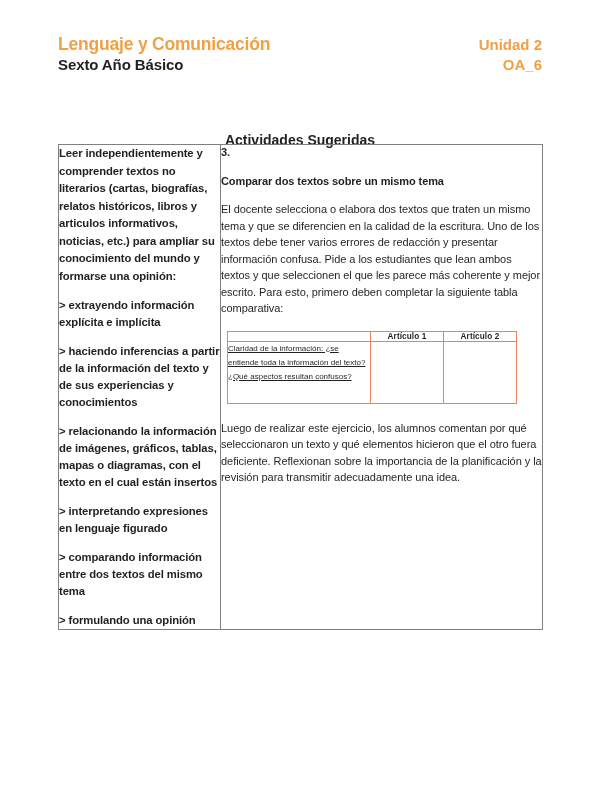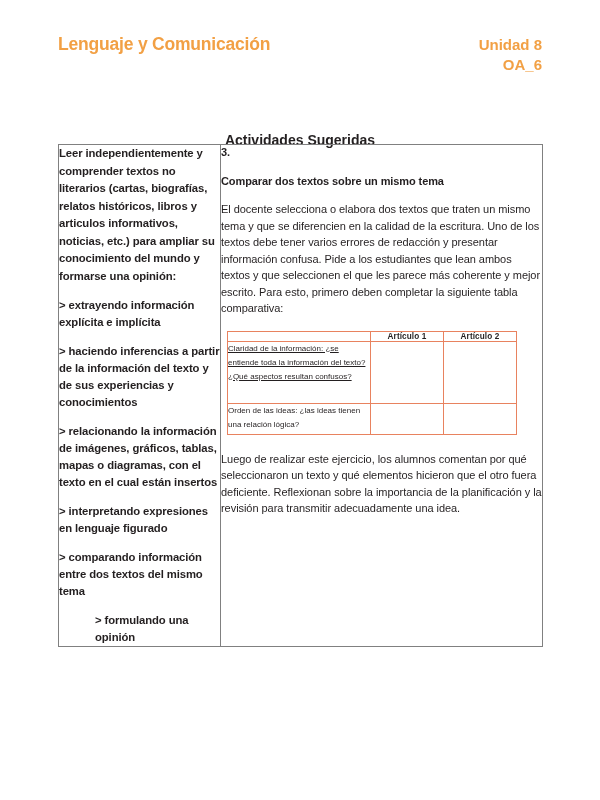--- a/index.html
+++ b/index.html
@@ -120,21 +120,21 @@
     margin: 0 0 12px 0;
     letter-spacing: -0.1px;
   }
   .obj-item {
     font-size: 11.3px;
     font-weight: bold;
     line-height: 17px;
     margin: 0 0 12px 0;
     letter-spacing: -0.1px;
   }
-  .obj-item:last-child { margin-bottom: 0; margin-left: 36px; }
+  .obj-item:last-child { margin-bottom: 0; }
 
   
   .act-number {
     font-size: 11px;
     font-weight: bold;
     line-height: 15px;
     margin: 0 0 14px 0;
   }
   .act-subtitle {
     font-size: 11px;
@@ -197,23 +197,24 @@
     margin: 0;
     letter-spacing: -0.05px;
   }
 </style>
 </head>
 <body>
 
 <div class="doc-header">
   <div class="header-left">
     <div class="title-main">Lenguaje y Comunicación</div>
+    <div class="title-sub">Sexto Año Básico</div>
   </div>
   <div class="header-right">
-    <div class="unit-line">Unidad 8</div>
+    <div class="unit-line">Unidad 2</div>
     <div class="oa-line">OA_6</div>
   </div>
 </div>
 
 <div class="section-title">Actividades Sugeridas</div>
 
 <table class="main-table">
   <colgroup>
     <col class="col-left">
     <col class="col-right">
@@ -247,25 +248,20 @@
               <tr>
                 <th class="inner-head blank"></th>
                 <th class="inner-head">Artículo 1</th>
                 <th class="inner-head">Artículo 2</th>
               </tr>
               <tr class="r1">
                 <td class="inner-cell-label">Claridad de la información: ¿se entiende toda la información del texto? ¿Qué aspectos resultan confusos?</td>
                 <td class="inner-cell-empty"></td>
                 <td class="inner-cell-empty"></td>
               </tr>
-              <tr class="r2">
-                <td class="inner-cell-label">Orden de las ideas: ¿las ideas tienen una relación lógica?</td>
-                <td class="inner-cell-empty"></td>
-                <td class="inner-cell-empty"></td>
-              </tr>
             </tbody>
           </table>
         </div>
 
         <p class="closing-para">Luego de realizar este ejercicio, los alumnos comentan por qué seleccionaron un texto y qué elementos hicieron que el otro fuera deficiente. Reflexionan sobre la importancia de la planificación y la revisión para transmitir adecuadamente una idea.</p>
       </td>
     </tr>
   </tbody>
 </table>
 

